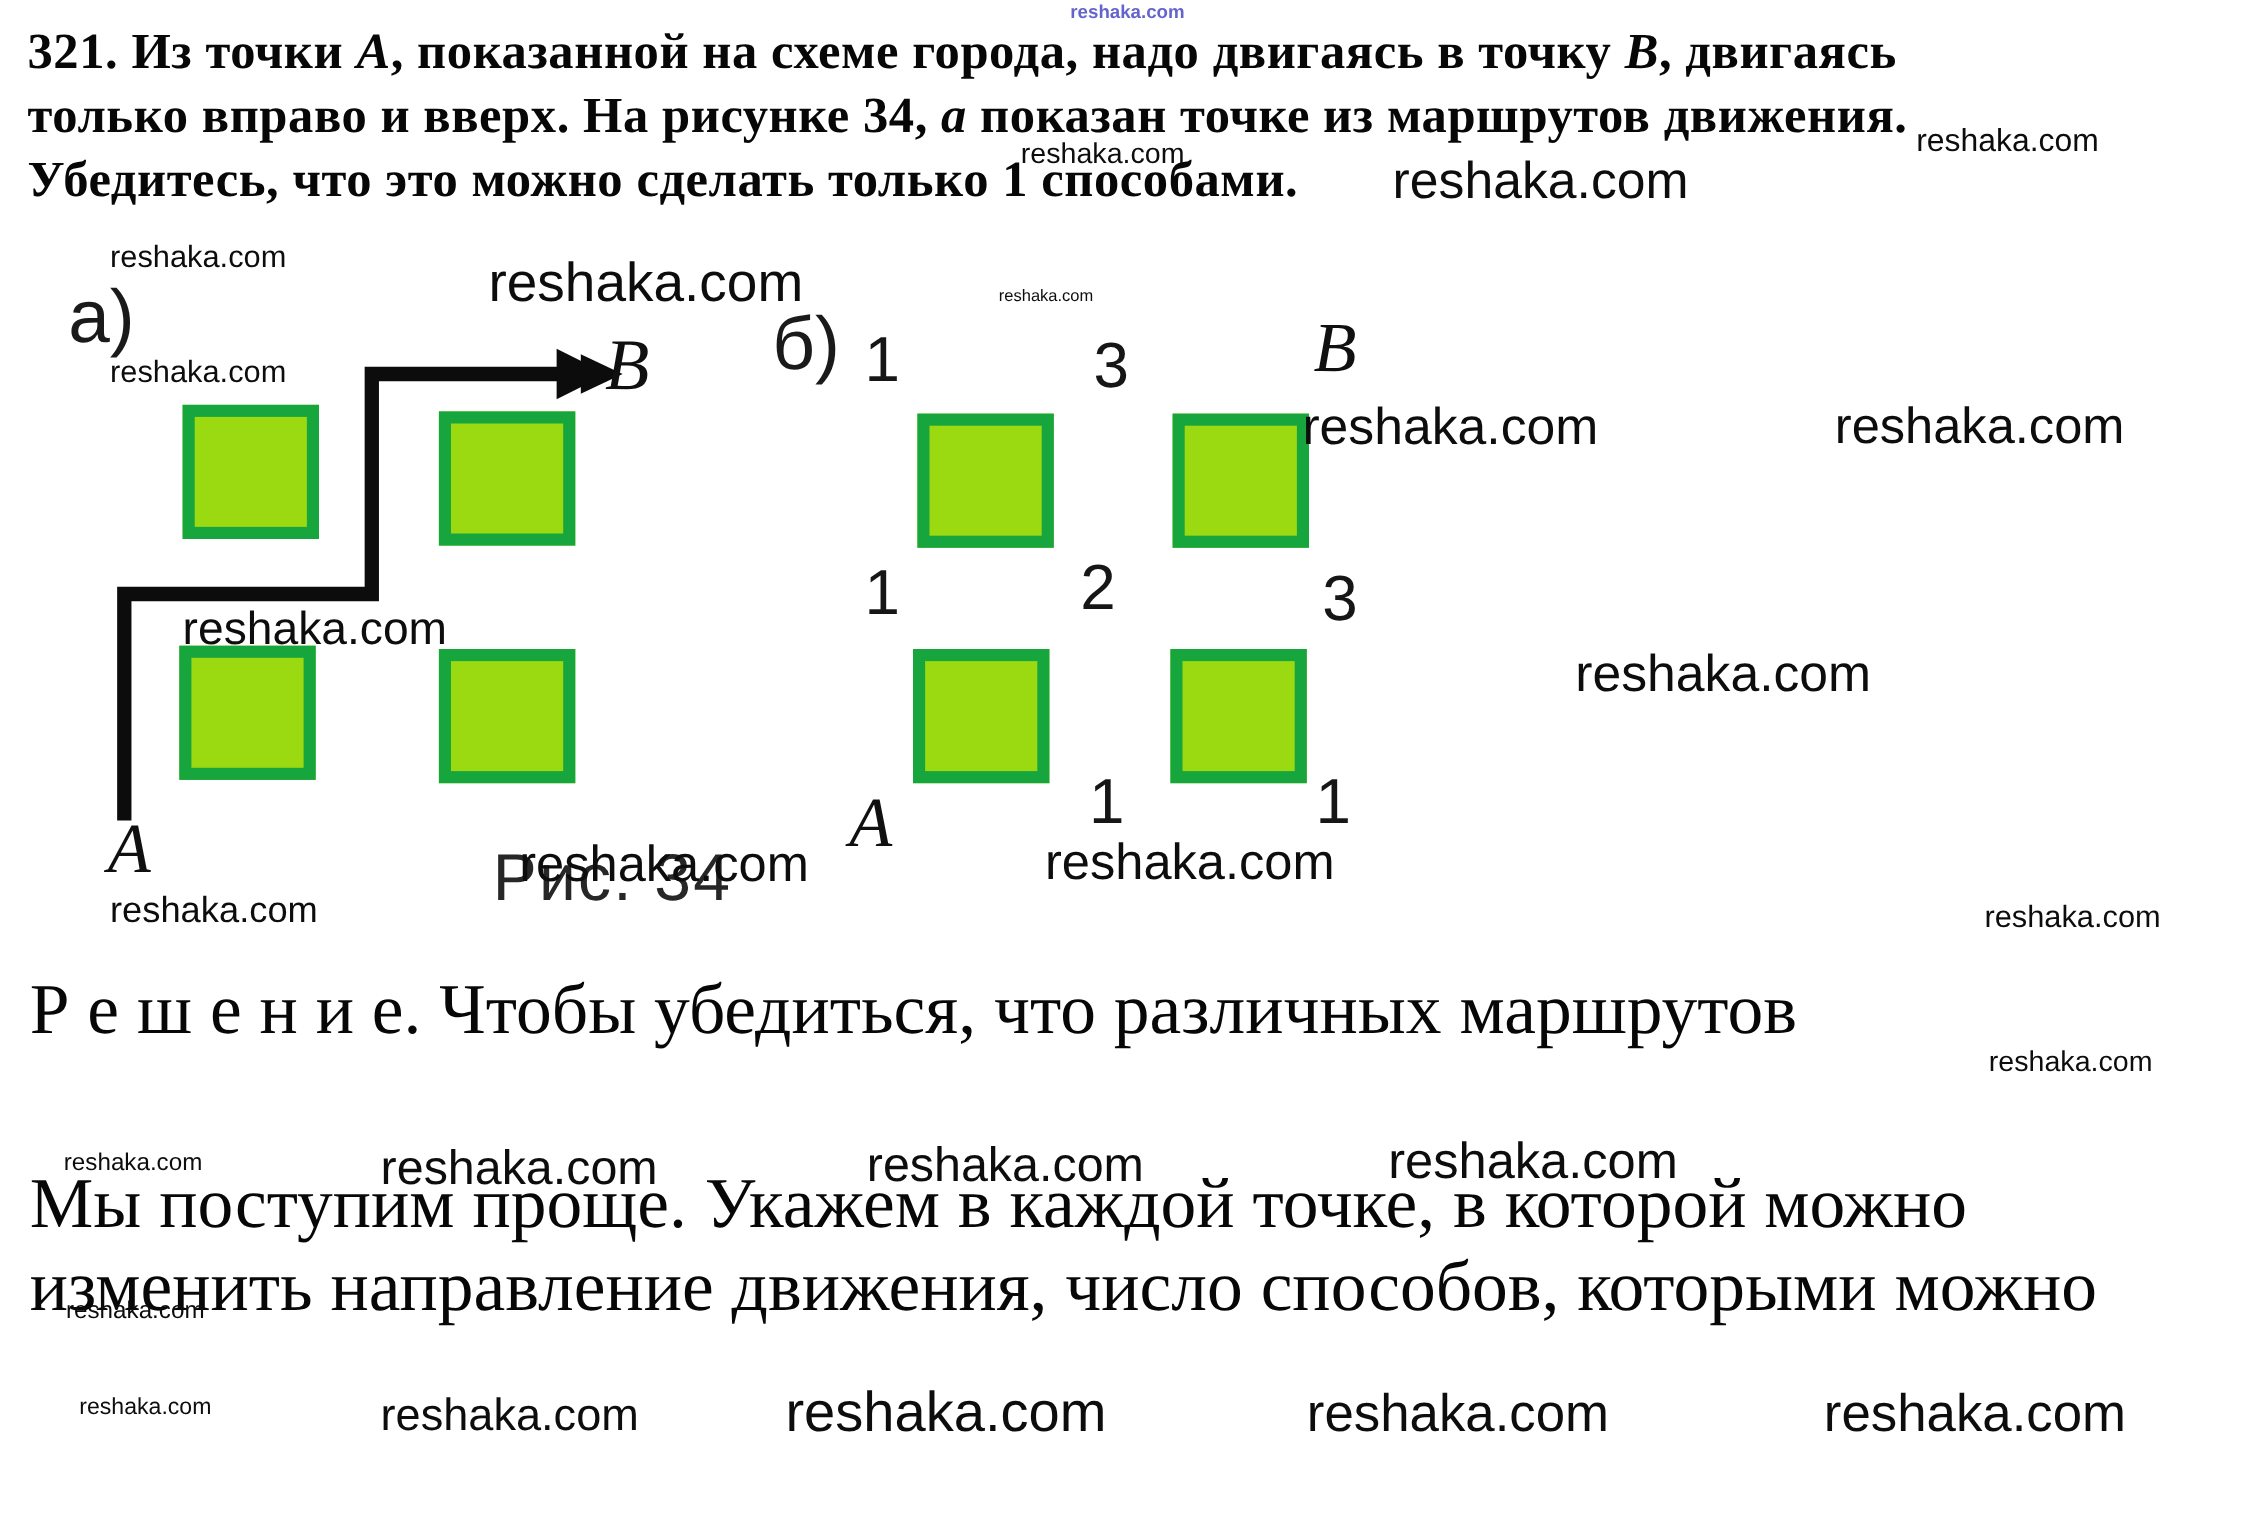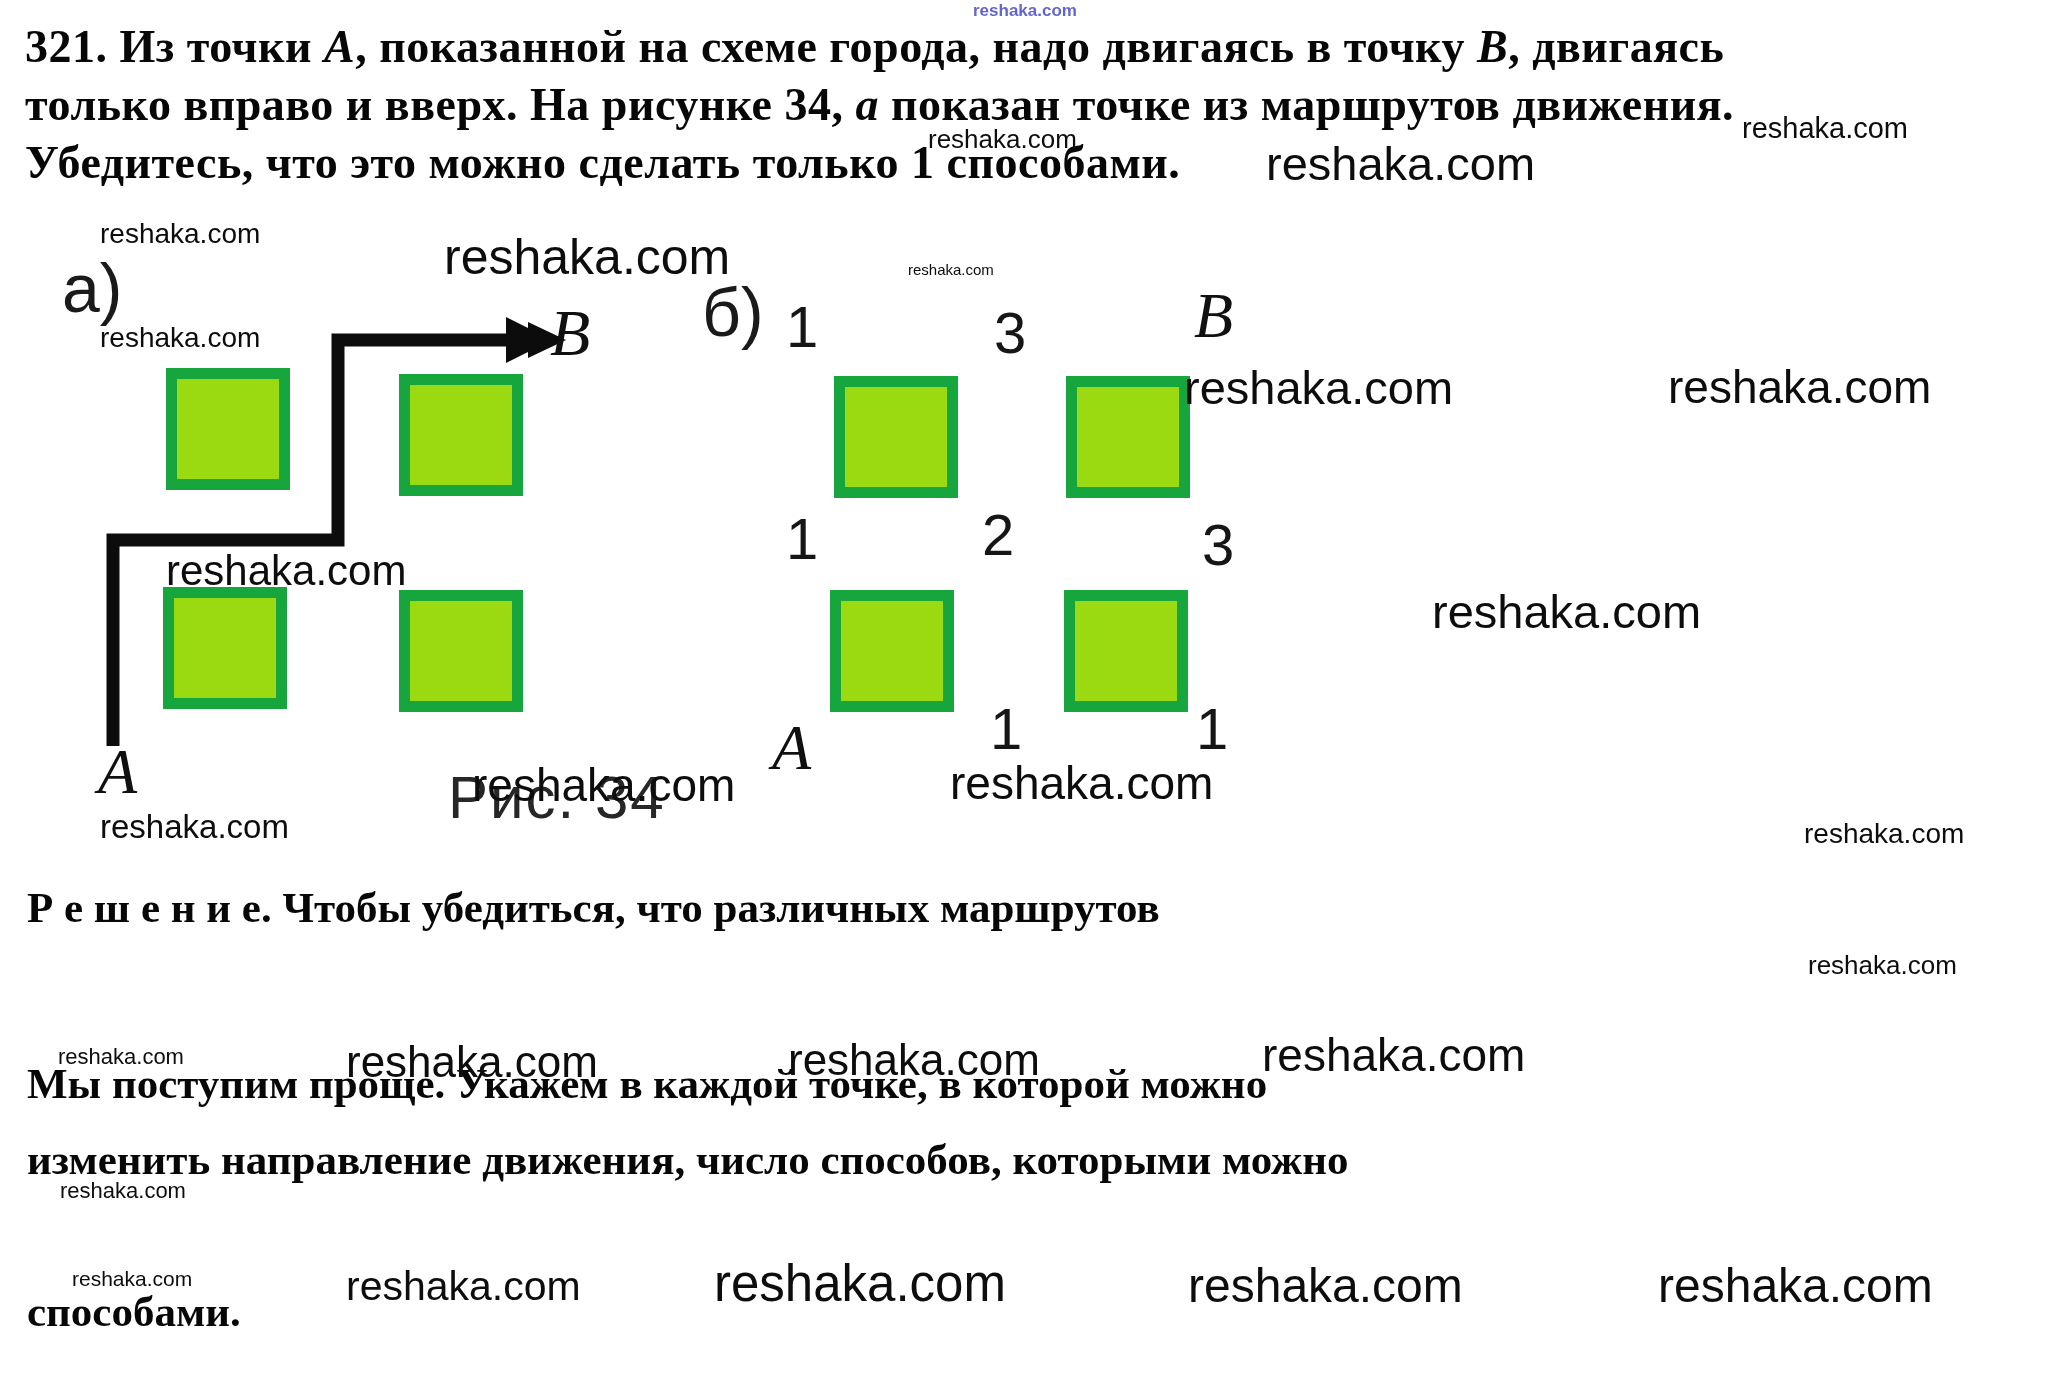--- a/index.html
+++ b/index.html
@@ -3,21 +3,21 @@
 <meta charset="utf-8">
 <style>
   html,body{margin:0;padding:0;background:#ffffff;}
   #page{position:relative;width:2051px;height:1383px;background:var(--page-bg,#fff);overflow:hidden;
         font-family:"Liberation Serif",serif;color:var(--text-color,#070707);}
   .abs{position:absolute;white-space:nowrap;}
   
   .pline{font-weight:700;font-size:46px;letter-spacing:0.5px;line-height:1;}
   .pline i, .sline i{font-style:italic;}
   
-  .sline{font-weight:700;font-size:43px;letter-spacing:0px;line-height:1;}
+  .sline{font-weight:400;font-size:65px;letter-spacing:0px;line-height:1;}
   
   .figlabel{font-family:"Liberation Sans",sans-serif;font-size:68px;color:#1a1a1a;line-height:1;}
   .count{font-family:"Liberation Sans",sans-serif;font-size:58px;color:#161616;line-height:1;}
   .pointlabel{font-family:"Liberation Serif",serif;font-style:italic;font-size:64px;color:#101010;line-height:1;}
   .caption{font-family:"Liberation Sans",sans-serif;font-size:60px;letter-spacing:2px;color:var(--caption-color,#272727);line-height:1;}
   
   .block{position:absolute;width:102px;height:100px;background:var(--block-fill,#9bd911);
          border:11px solid var(--block-border,#17a53e);}
   
   .wm{position:absolute;font-family:"Liberation Sans",sans-serif;color:var(--watermark-color,#0d0d0d);
@@ -78,21 +78,20 @@
   <div class="abs caption" style="left:448px;top:768px;">Рис. 34</div>
 
   <div class="abs sline" style="left:27px;top:886px;"><span>Р е ш е н и е. Чтобы убедиться, что различных маршрутов</span></div>
 
 
   <div class="abs sline" style="left:27px;top:1138px;"><span>изменить направление движения, число способов, которыми можно</span></div>
 
   <div class="abs sline" style="left:27px;top:1062px;"><span>Мы поступим проще. Укажем в каждой точке, в которой можно</span></div>
 
 
-  <div class="abs sline" style="left:27px;top:1290px;"><span>способами.</span></div>
 
   <div id="wm-layer">
       <span class="wm blue" style="left: 973px; top: 2px; font-size: 17px;">reshaka.com</span>
       <span class="wm" style="left: 928px; top: 126px; font-size: 26px;">reshaka.com</span>
       <span class="wm" style="left: 1266px; top: 140px; font-size: 47px;">reshaka.com</span>
       <span class="wm" style="left: 1742px; top: 114px; font-size: 29px;">reshaka.com</span>
       <span class="wm" style="left: 100px; top: 220px; font-size: 28px;">reshaka.com</span>
       <span class="wm" style="left: 444px; top: 232px; font-size: 50px;">reshaka.com</span>
       <span class="wm" style="left: 908px; top: 262px; font-size: 15px;">reshaka.com</span>
       <span class="wm" style="left: 100px; top: 324px; font-size: 28px;">reshaka.com</span>

